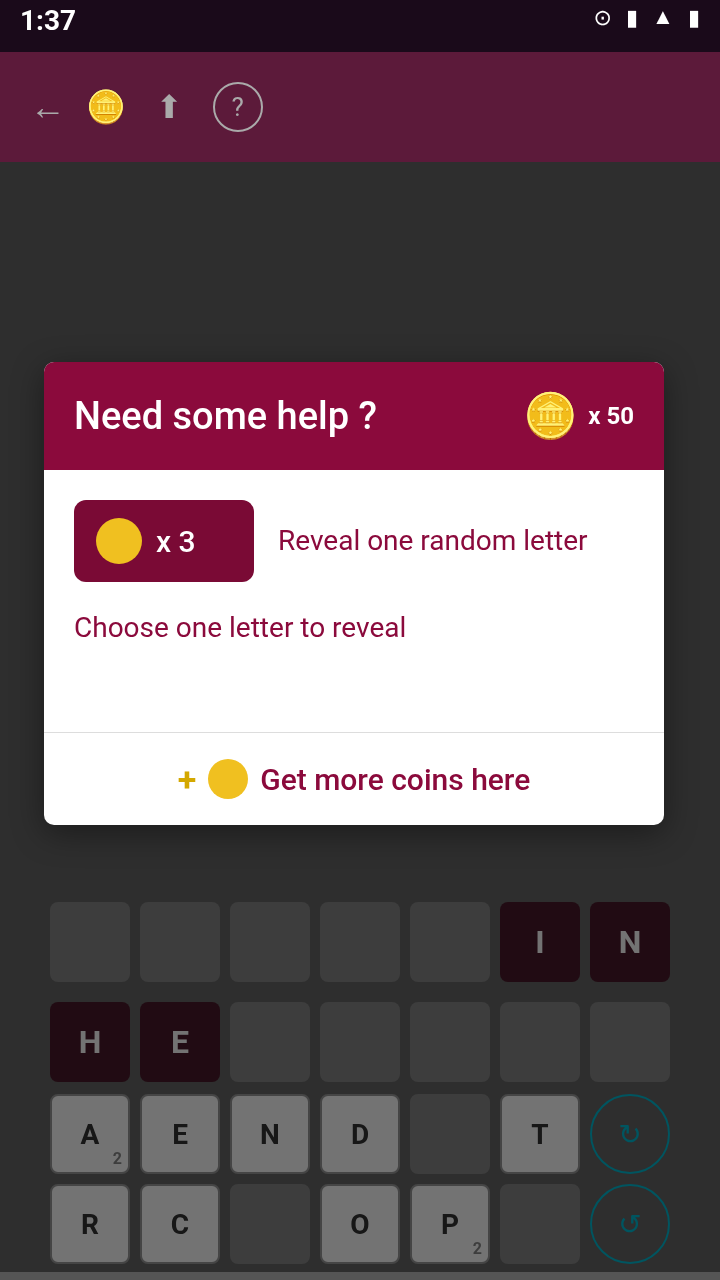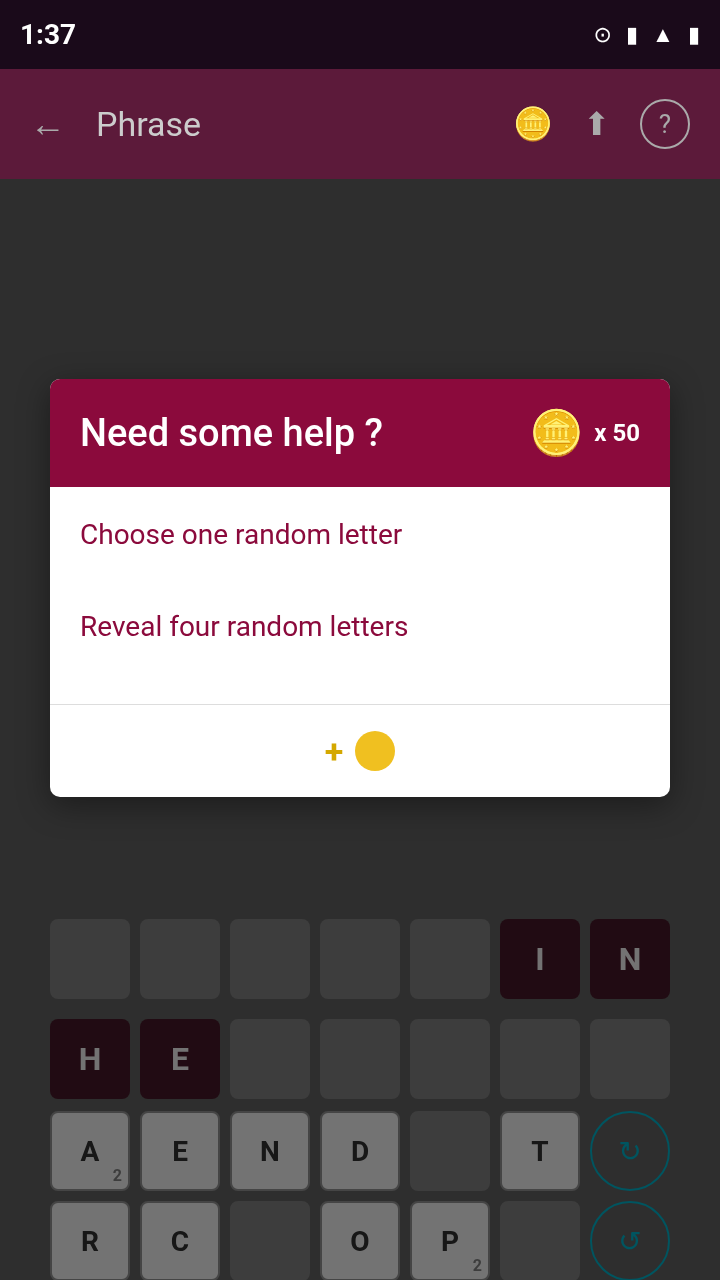--- a/index.html
+++ b/index.html
@@ -9,26 +9,26 @@
       height: 1280px;
       background: #555;
       font-family: 'Roboto', Arial, sans-serif;
       overflow: hidden;
       position: relative;
     }
 
     
     .status-bar {
       width: 720px;
-      height: 69px;
+      height: 52px;
       background: #1a0a1a;
       display: flex;
-      align-items: center;
+      align-items: flex-start;
       justify-content: space-between;
-      padding: 12px 20px;
+      padding: 4px 20px;
       position: relative;
       z-index: 100;
     }
     .status-time {
       color: white;
       font-size: 28px;
       font-weight: bold;
     }
     .status-icons {
       display: flex;
@@ -90,21 +90,21 @@
       width: 720px;
       height: 1110px;
       background: rgba(0,0,0,0.55);
       z-index: 10;
     }
 
     
     .dialog {
       position: absolute;
       top: 200px;
-      left: 50px;
+      left: 44px;
       width: 620px;
       background: white;
       border-radius: 10px;
       overflow: hidden;
       z-index: 20;
       box-shadow: 0 8px 32px rgba(0,0,0,0.4);
     }
 
     .dialog-header {
       background: #8b0a3c;
@@ -281,21 +281,20 @@
   <div class="status-icons">
     <span class="status-icon">⊙</span>
     <span class="status-icon">▮</span>
     <span class="status-icon">▲</span>
     <span class="status-icon">▮</span>
   </div>
 </div>
 
 <div class="top-bar">
   <span class="top-bar-back">←</span>
-  <span class="top-bar-title">Phrase</span>
   <div class="top-bar-actions">
     <span class="top-bar-icon">🪙</span>
     <span class="top-bar-icon">⬆</span>
     <span class="top-bar-icon" style="border:2px solid #aaa; border-radius:50%; width:50px; height:50px; display:flex; align-items:center; justify-content:center; font-size:26px;">?</span>
   </div>
 </div>
 
 <div class="game-bg">
 
   <div class="overlay"></div>
@@ -306,37 +305,42 @@
       <span class="dialog-title">Need some help ?</span>
       <div class="coins-display">
         <span class="coin-stack">🪙</span>
         <span class="coin-count">x 50</span>
       </div>
     </div>
 
     <div class="dialog-body">
 
       <div class="help-option">
-        <span class="help-desc">Choose one random letter</span>
+        <div class="help-btn">
+          <div class="help-btn-coin"></div>
+          <span class="help-btn-label">x 3</span>
+        </div>
+        <span class="help-desc">Reveal one random letter</span>
       </div>
 
       <div class="help-option">
+        <span class="help-desc">Choose one letter to reveal</span>
       </div>
 
       <div class="help-option">
-        <span class="help-desc">Reveal four random letters</span>
       </div>
 
     </div>
 
     <div class="dialog-divider"></div>
 
     <div class="dialog-footer">
       <span class="footer-plus">+</span>
       <div class="footer-coin"></div>
+      <span class="footer-label">Get more coins here</span>
     </div>
 
   </div>
 
   <div style="position:absolute; bottom:280px; width:720px; display:flex; justify-content:center; gap:10px; padding:10px 0;">
     <div class="tile empty"></div>
     <div class="tile empty"></div>
     <div class="tile empty"></div>
     <div class="tile empty"></div>
     <div class="tile empty"></div>

